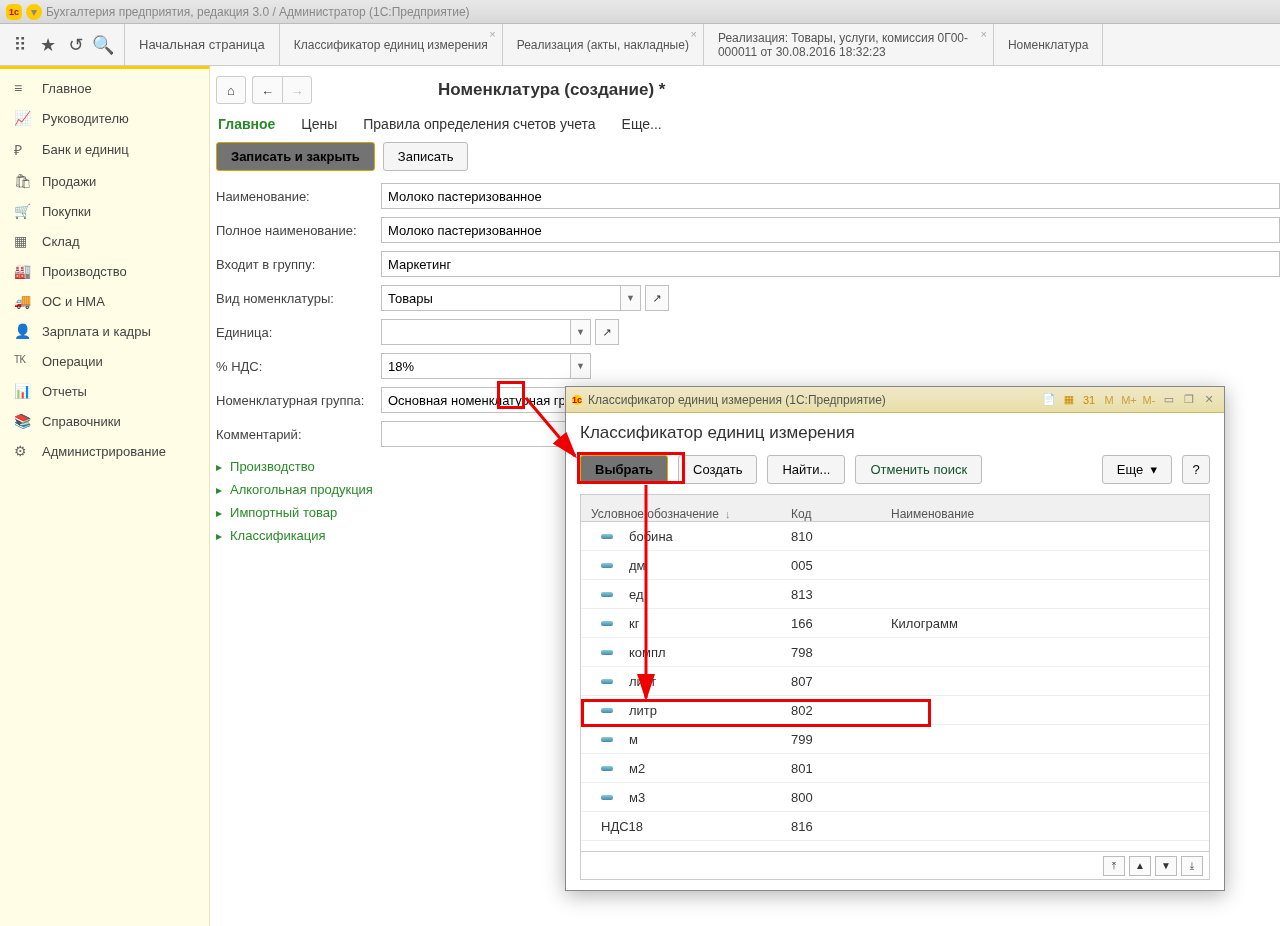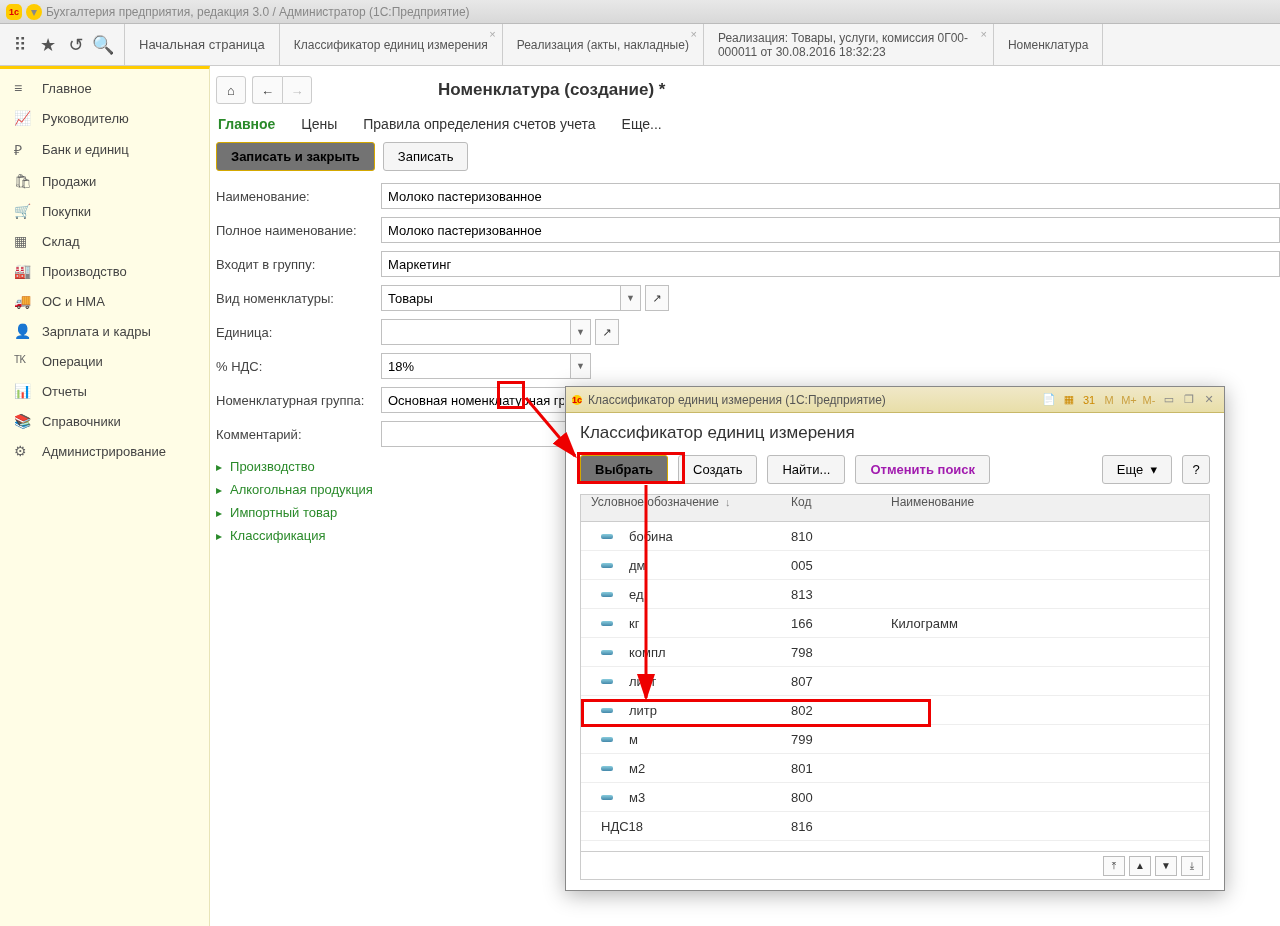--- a/index.html
+++ b/index.html
@@ -60,24 +60,24 @@
 
 
 .modal { position: absolute; left: 565px; top: 386px; width: 660px; background: #fff; border: 1px solid #888; box-shadow: 0 4px 20px rgba(0,0,0,.3); z-index: 40; }
 .modal-title { height: 26px; background: linear-gradient(#f0e8c8,#e8dea8); border-bottom: 1px solid #c8b868; display: flex; align-items: center; padding: 0 6px; font-size: 12px; color: #555; }
 .modal-title .spacer { flex: 1; }
 .modal-title .win-icon { width: 18px; height: 18px; display: flex; align-items: center; justify-content: center; font-size: 11px; color: #888; margin-left: 2px; cursor: pointer; }
 .modal-body { padding: 10px 14px; }
 .modal-h1 { font-size: 17px; font-weight: normal; margin-bottom: 12px; }
 .modal-actions { display: flex; gap: 10px; align-items: center; margin-bottom: 10px; }
 .modal-actions .spacer { flex: 1; }
-.btn.disabled { color: #a21caf; font-weight: bold; }
+.btn.disabled { color: #14532d; }
 .btn-q { width: 28px; padding: 6px 0; text-align: center; }
 
-.grid-head { display: flex; background: #f0f0f0; border: 1px solid #ccc; height: 28px; align-items: flex-start; font-size: 12px; color: #555; }
+.grid-head { display: flex; background: #f0f0f0; border: 1px solid #ccc; height: 28px; align-items: flex-end; font-size: 12px; color: #555; }
 .grid-head .c1 { width: 210px; padding-left: 10px; }
 .grid-head .c2 { width: 100px; }
 .grid-head .c3 { flex: 1; }
 .grid-body { border: 1px solid #ccc; border-top: 0; height: 330px; overflow: hidden; position: relative; }
 .grid-footer { border: 1px solid #ccc; border-top: 0; height: 28px; display: flex; justify-content: flex-end; align-items: center; gap: 4px; padding-right: 6px; }
 .pg-btn { width: 22px; height: 20px; border: 1px solid #bbb; background: #fafafa; display: flex; align-items: center; justify-content: center; font-size: 10px; cursor: pointer; }
 .grid-row { display: flex; height: 29px; align-items: center; border-bottom: 1px solid #eee; font-size: 13px; }
 .grid-row .c1 { width: 210px; padding-left: 20px; display: flex; align-items: center; }
 .grid-row .c2 { width: 100px; }
 .grid-row .c3 { flex: 1; }

